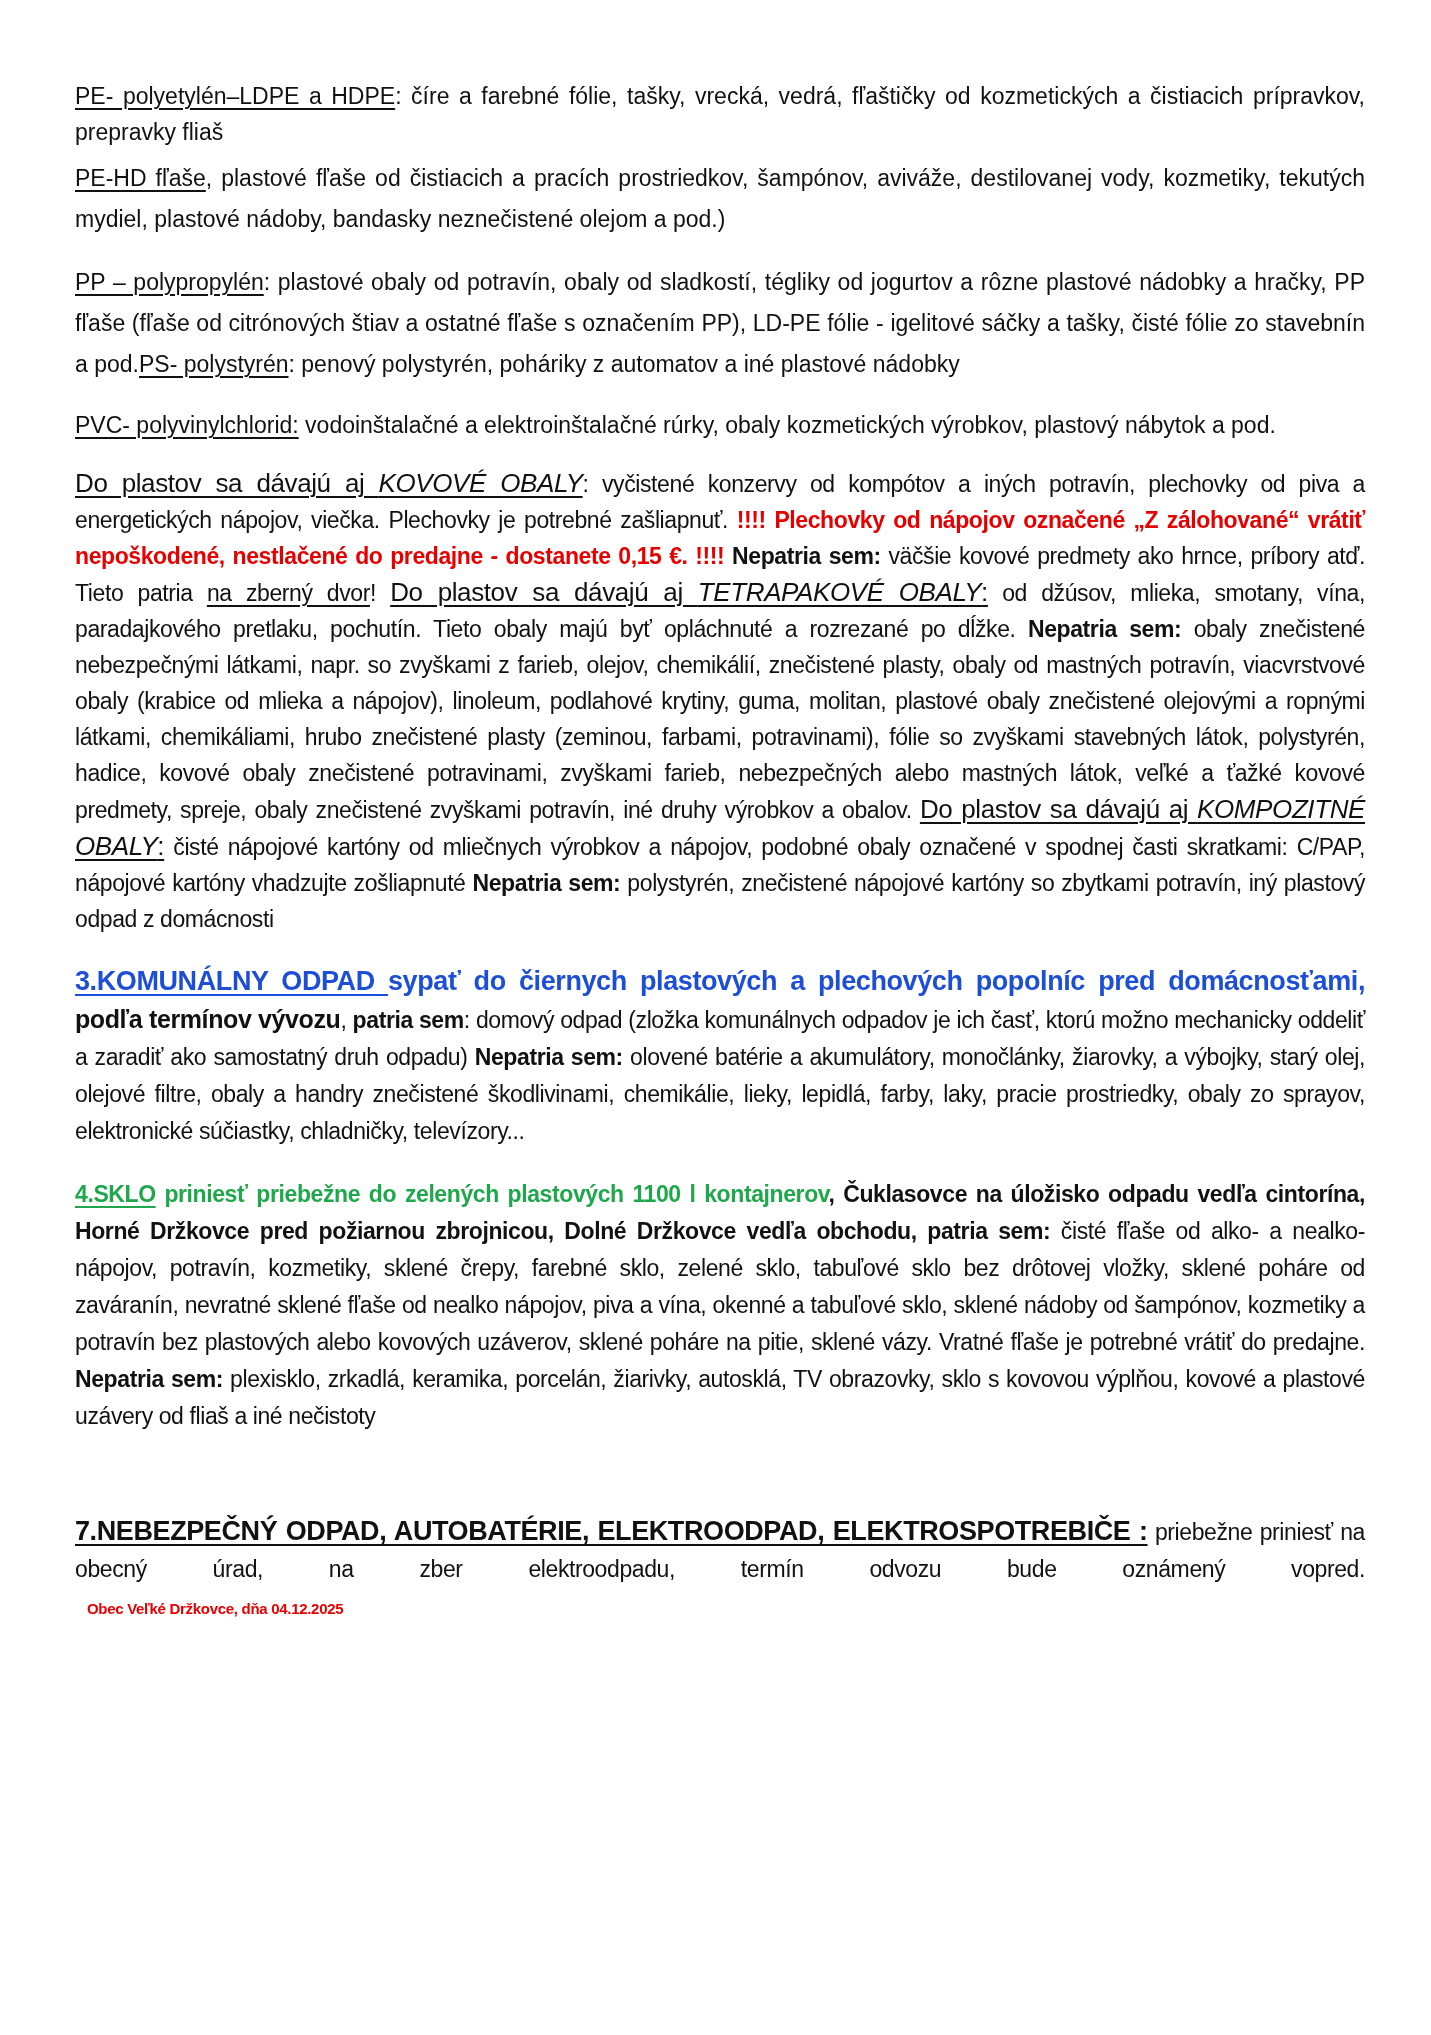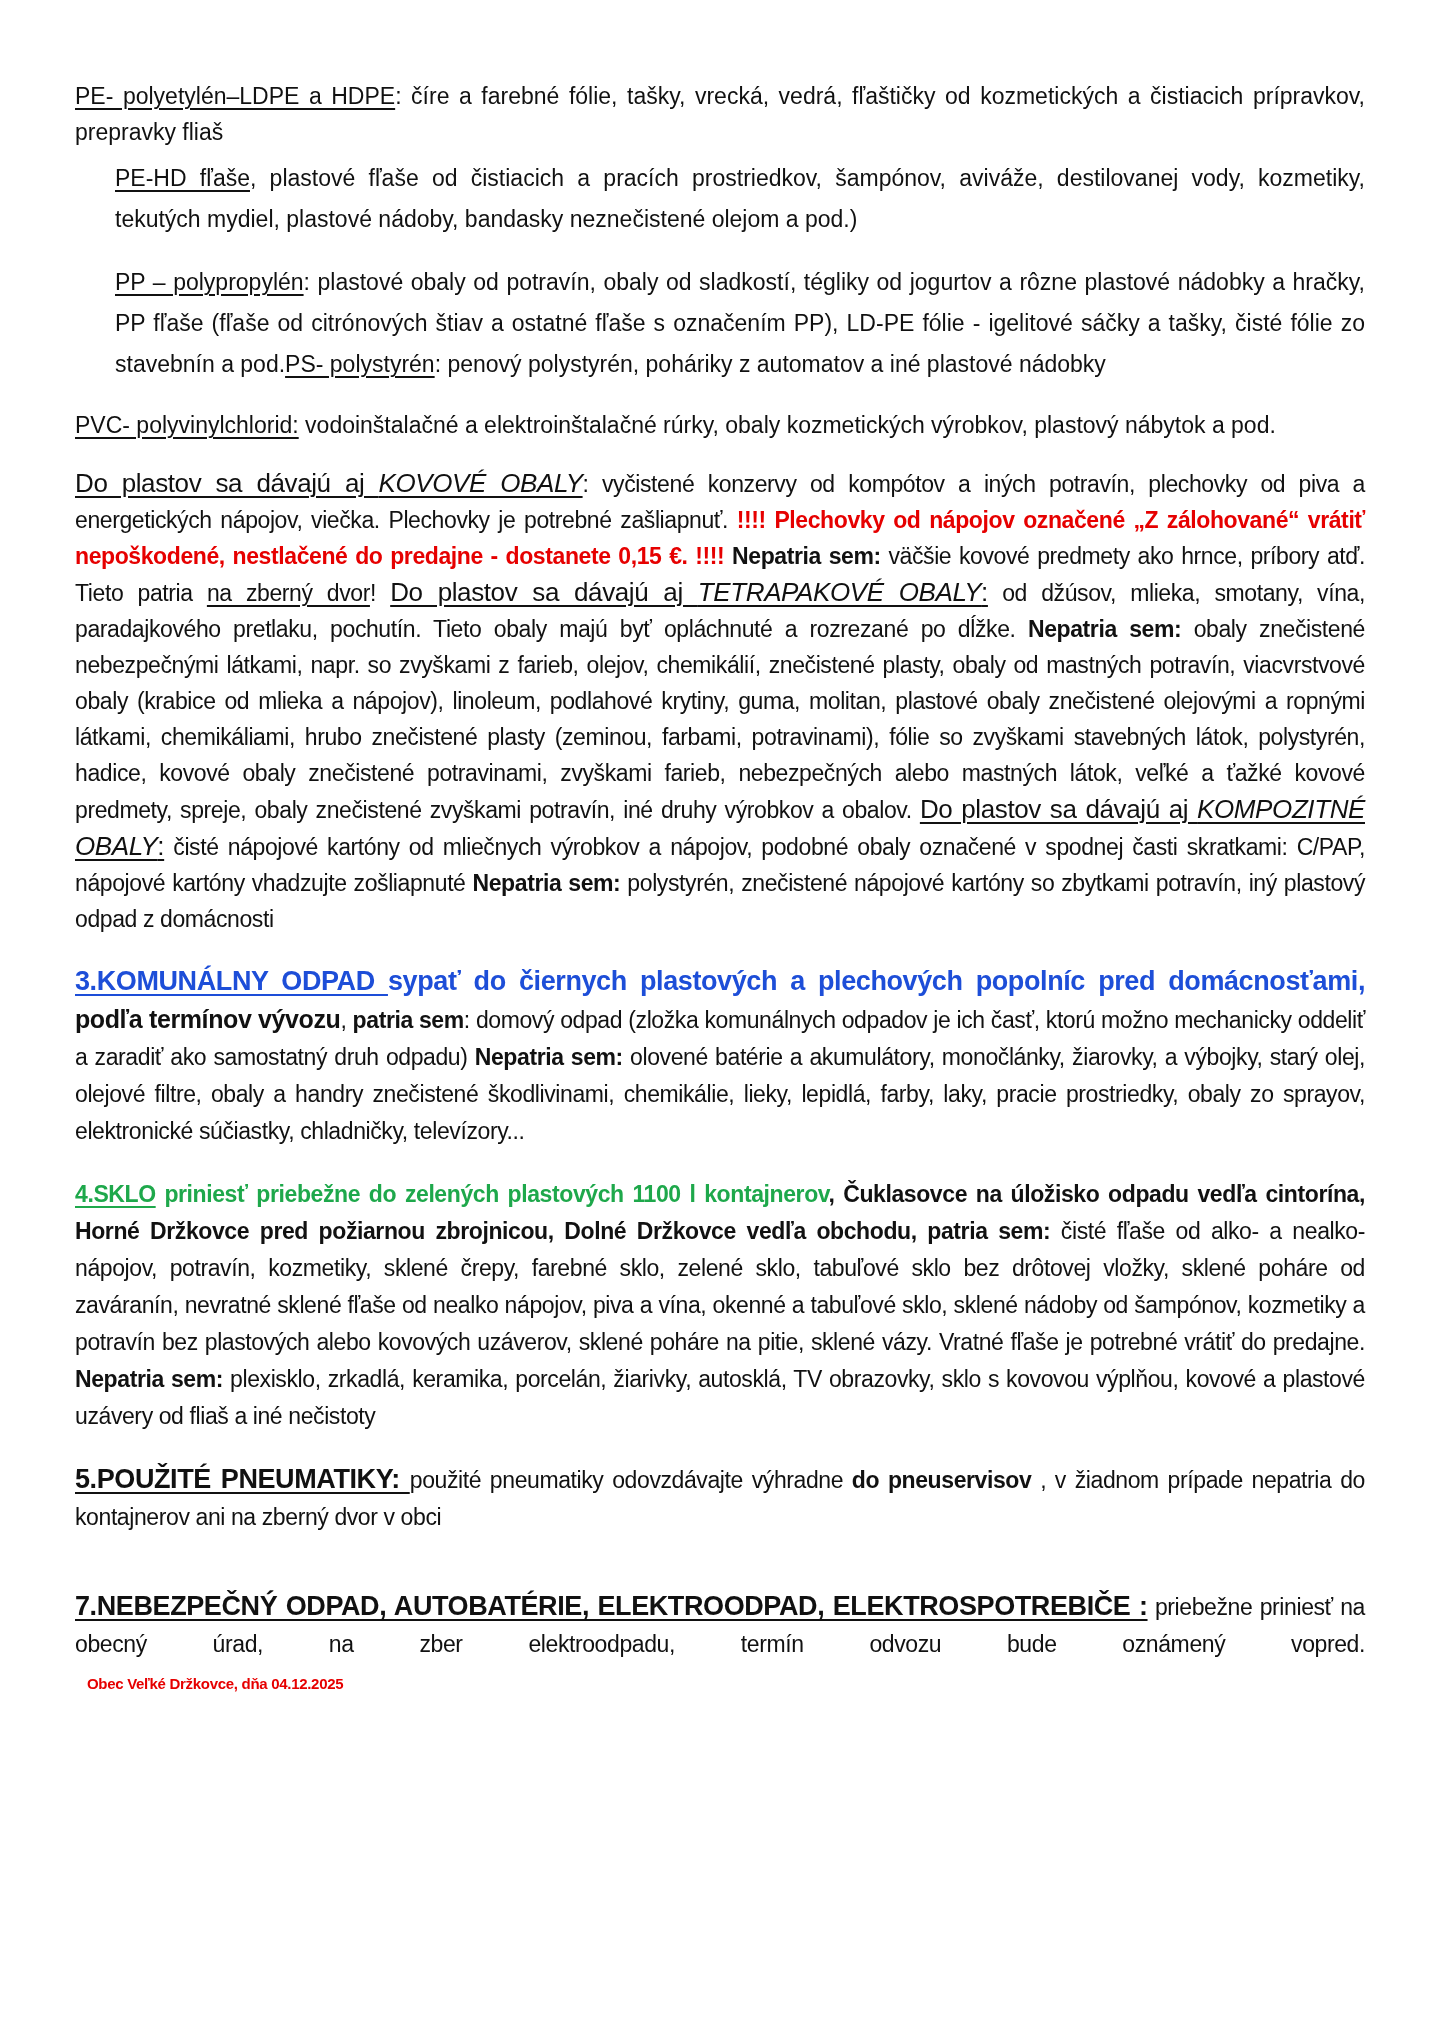--- a/index.html
+++ b/index.html
@@ -3,21 +3,21 @@
   <meta charset="utf-8">
   <style>
     html, body { margin: 0; padding: 0; background: #ffffff; }
     body { width: 1431px; height: 2035px; position: relative; overflow: hidden; }
     .page {
       position: absolute; left: 75px; top: 78px; width: 1290px;
       font-family: "Liberation Sans", sans-serif; color: #111;
       font-size: 23px;
     }
     .p { margin: 0; text-align: justify; line-height: 37px; }
-    .p.loose { line-height: 41px; margin-left: 40px; }
+    .p.loose { line-height: 41px; }
     .p.tight { line-height: 36px; }
     .u { text-decoration: underline; text-decoration-thickness: 2px; text-underline-offset: 4px; }
     .b { font-weight: bold; }
     .i { font-style: italic; }
     .big { font-size: 26px; font-weight: normal; }
     .red { color: #e60000; font-weight: bold; }
     .brown { color: #1d4ed8; font-weight: bold; font-size: 27px; }
     .green { color: #1ea84b; font-weight: bold; font-size: 23px; }
     .cond { letter-spacing: -0.4px; }
     .footer { color: #e60000; font-weight: bold; font-size: 15px; line-height: 18px; margin: 12px; letter-spacing: -0.3px; }
@@ -56,23 +56,20 @@
   <p class="p cond" style="line-height:37px;">
     <span class="brown u">3.KOMUNÁLNY  ODPAD </span><span class="brown">sypať do čiernych plastových a plechových popolníc pred domácnosťami,</span><span class="b" style="font-size:25px"> podľa termínov vývozu</span><span>,  </span><span class="b">patria sem</span><span>: domový odpad (zložka komunálnych odpadov je ich časť, ktorú možno mechanicky oddeliť a zaradiť ako samostatný druh odpadu)   </span><span class="b">Nepatria sem:</span><span> olovené batérie a akumulátory, monočlánky, žiarovky, a výbojky, starý olej, olejové filtre, obaly a handry znečistené škodlivinami, chemikálie, lieky, lepidlá, farby, laky, pracie prostriedky, obaly zo sprayov, elektronické súčiastky, chladničky, televízory...</span>
   </p>
   <div class="gap-l"></div>
 
   <p class="p cond" style="line-height:37px;">
     <span class="green u">4.SKLO</span><span class="green">  priniesť priebežne do zelených plastových 1100 l kontajnerov</span><span class="b">, Čuklasovce na úložisko odpadu vedľa cintorína, Horné Držkovce pred požiarnou zbrojnicou, Dolné Držkovce vedľa obchodu, </span><span class="b">patria sem:</span><span> čisté fľaše od alko- a nealko- nápojov, potravín, kozmetiky, sklené črepy, farebné sklo, zelené sklo, tabuľové sklo bez drôtovej vložky, sklené poháre od zaváranín, nevratné sklené fľaše od nealko nápojov, piva a vína, okenné a tabuľové sklo, sklené nádoby od šampónov, kozmetiky a potravín bez plastových alebo kovových uzáverov, sklené poháre na pitie, sklené vázy. Vratné fľaše je potrebné vrátiť do predajne.       </span><span class="b">Nepatria sem:</span><span> plexisklo, zrkadlá, keramika, porcelán, žiarivky, autosklá, TV obrazovky, sklo s kovovou výplňou, kovové a plastové uzávery od fliaš a iné nečistoty</span>
   </p>
   <div class="gap-l"></div>
 
-  <p class="p cond" style="line-height:37px;">
-    <span class="b u" style="font-size:27px">5.POUŽITÉ PNEUMATIKY: </span><span>  použité pneumatiky odovzdávajte výhradne </span><span class="b">do pneuservisov</span><span> , v žiadnom prípade nepatria do kontajnerov ani na zberný dvor v obci</span>
-  </p>
   <div class="gap-l"></div>
 
   <div class="gap-l"></div>
 
   <p class="p cond" style="line-height:37px; text-align-last: justify;">
     <span class="b u" style="font-size:27px">7.NEBEZPEČNÝ ODPAD, AUTOBATÉRIE, ELEKTROODPAD, ELEKTROSPOTREBIČE :</span><span>  priebežne priniesť na obecný úrad, na zber elektroodpadu, termín odvozu bude oznámený vopred.</span>
   </p>
   <p class="footer">Obec Veľké Držkovce, dňa 04.12.2025</p>
 
 </div>

